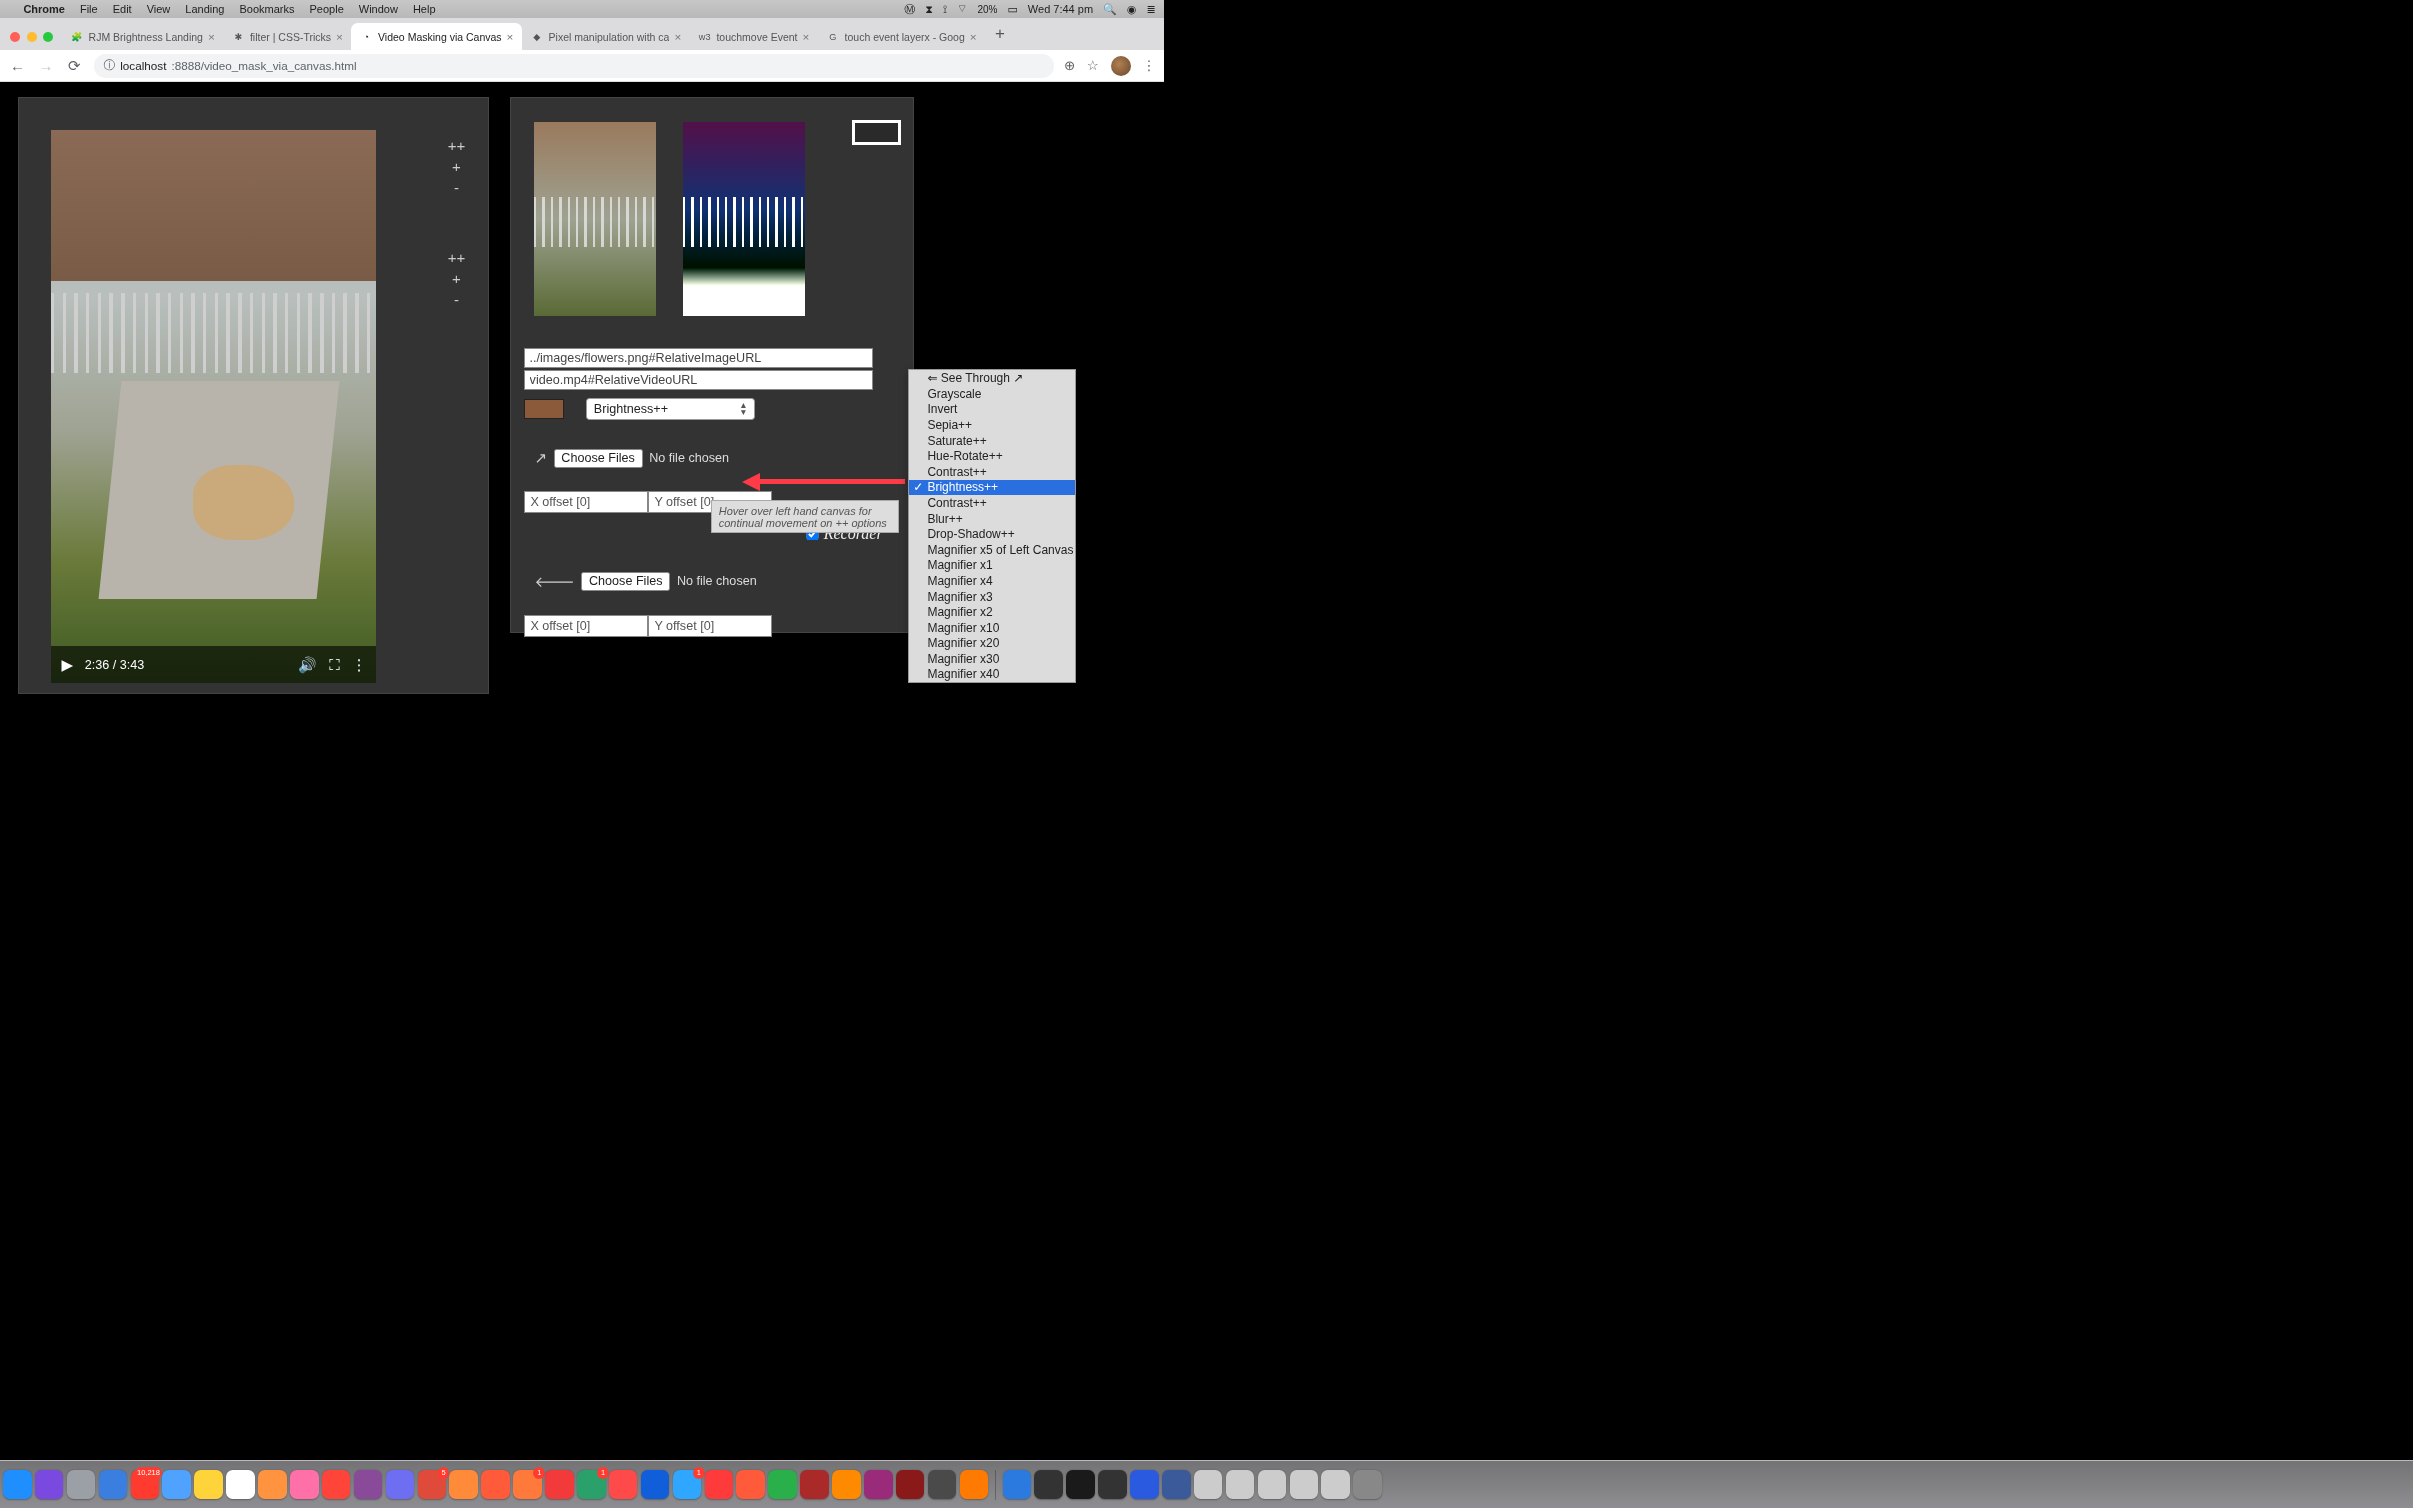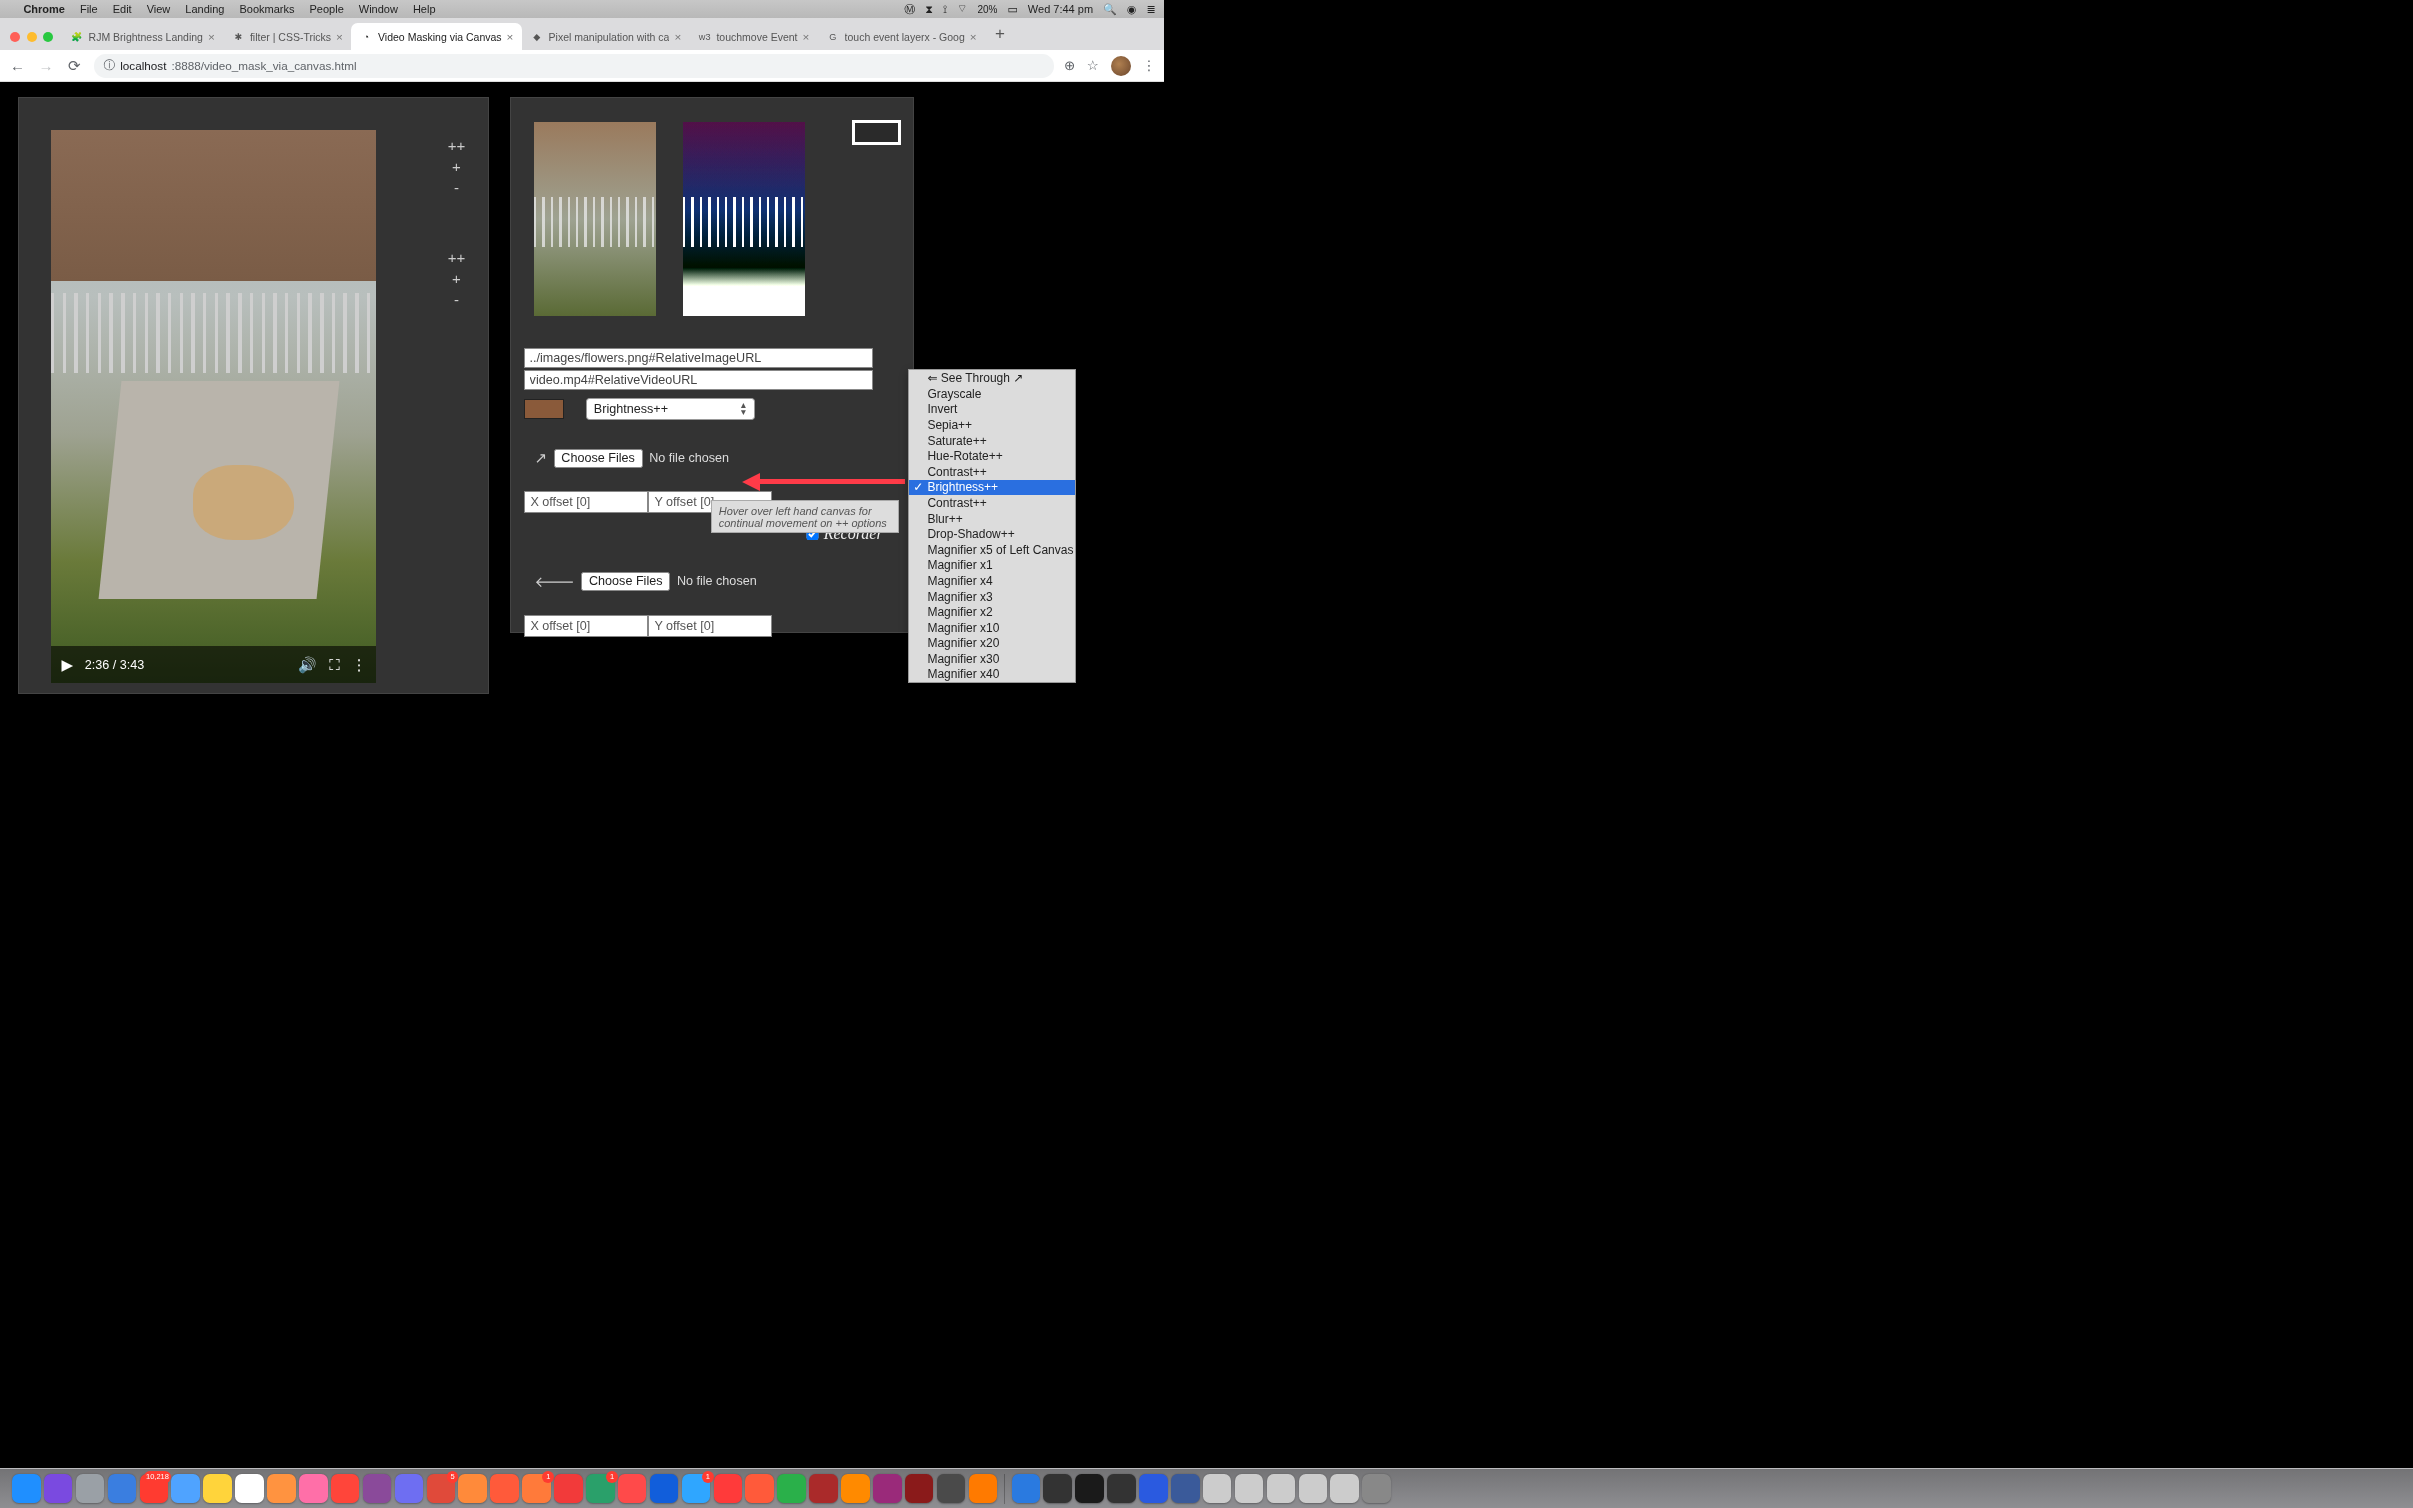--- a/index.html
+++ b/index.html
@@ -79,21 +79,21 @@
 .recorder input { width:12.6px; height:12.6px; }
 
 
 .dropdown { position:absolute; left:908px; top:287px; width:168px; background: #dcdcdc; border:0.8px solid #999; font-size:12px; color:#222; z-index:50; box-shadow: 0 3.4px 8.4px rgba(0,0,0,.3); }
 .dropdown .item { padding:0.8px 13.4px 0.8px 18.4px; position:relative; white-space:nowrap; }
 .dropdown .item.sel { background:#2a6fe0; color:#fff; }
 .dropdown .item.sel::before { content:"✓"; position:absolute; left:4.2px; }
 .redbox { position:absolute; border:5px solid #ff3b48; z-index:49; pointer-events:none; }
 
 
-.dock { position:absolute; left:0; right:0; bottom:0; height:40px; background: linear-gradient(rgba(210,210,214,.55), rgba(190,190,195,.75)); display:flex; align-items:center; padding:0 12px; gap:3.4px; border-top:0.8px solid rgba(255,255,255,.4); }
+.dock { position:absolute; left:0; right:0; bottom:0; height:48px; background: linear-gradient(rgba(210,210,214,.55), rgba(190,190,195,.75)); display:flex; align-items:center; padding:0 3px; gap:3.4px; border-top:0.8px solid rgba(255,255,255,.4); }
 .dockicon { width:28.5px; height:28.5px; border-radius:6.7px; background:#888; box-shadow: 0 0.8px 1.7px rgba(0,0,0,.3); position:relative; }
 .dockicon .badge { position:absolute; top:-3.4px; right:-3.4px; min-width:11.7px; height:11.7px; border-radius:6.7px; background:#ff3b30; color:#fff; font-size:7.5px; display:flex; align-items:center; justify-content:center; padding:0 2.5px; }
 .dsep { width:0.8px; height:30px; background:rgba(0,0,0,.25); margin:0 3.4px; }
 </style>
 </head>
 <body>
 
 <div class="menubar">
   <div class="menubar-left">
     <span class="apple"></span>

